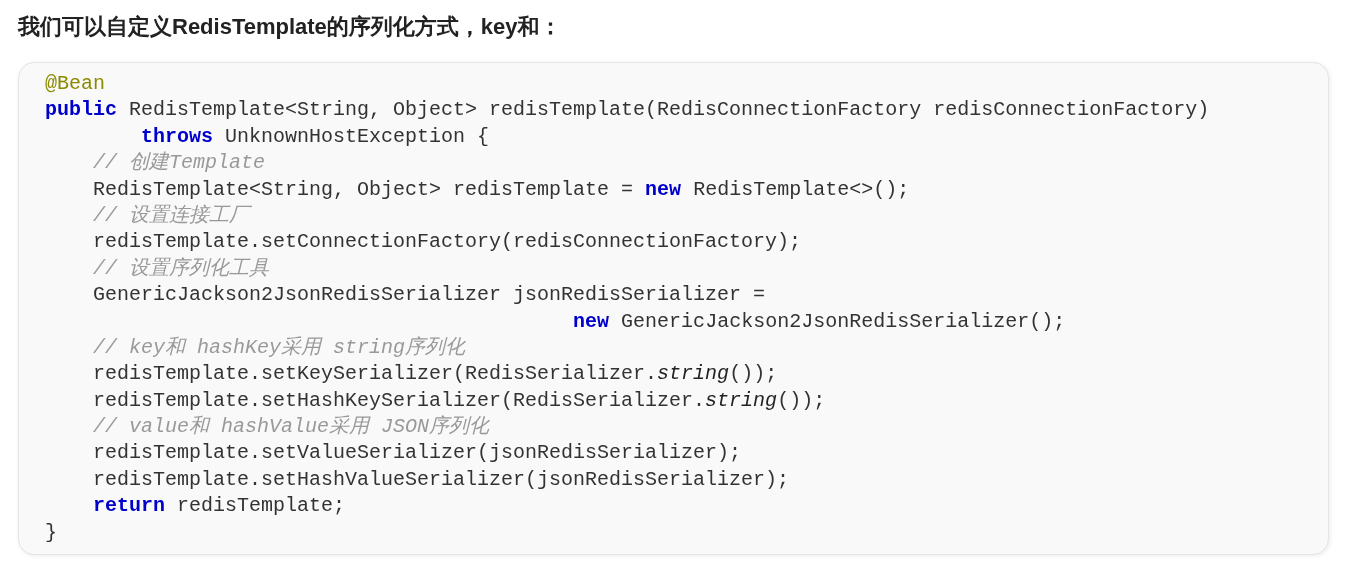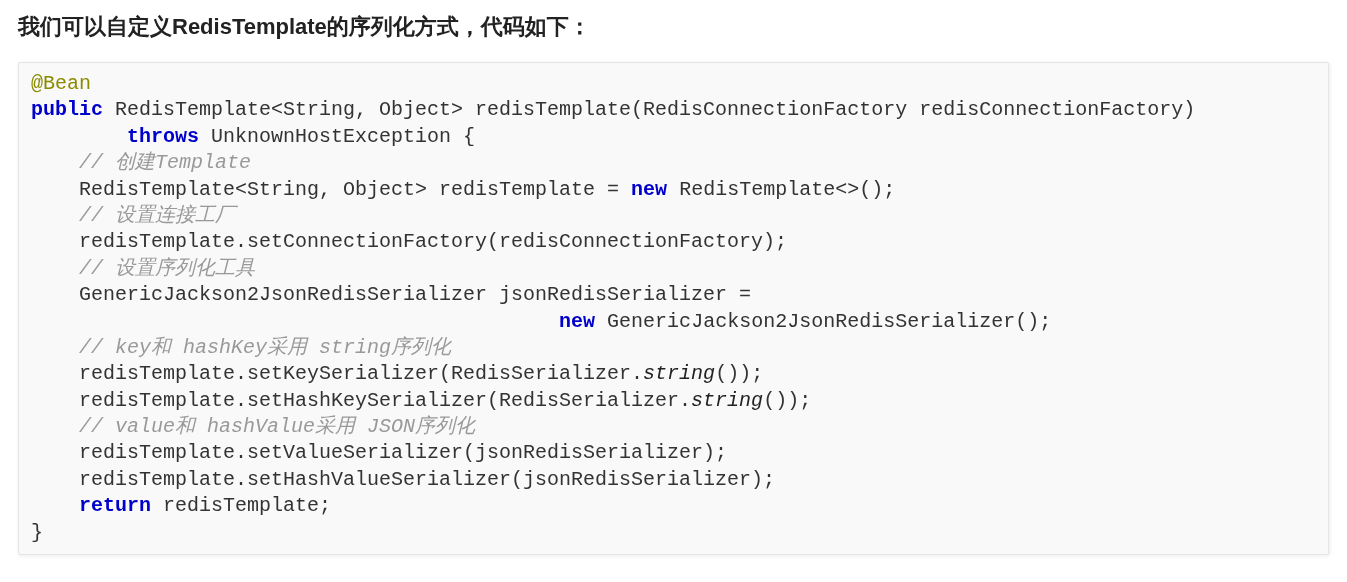--- a/index.html
+++ b/index.html
@@ -16,22 +16,22 @@
     }
     .intro-text {
       font-size: 22px;
       font-weight: 600;
       color: #222;
       margin-bottom: 20px;
     }
     .code-block {
       background: #f9f9f9;
       border: 1px solid #e5e5e5;
-      border-radius: 2px;
-      padding: 8px 12px 8px 12px;
+      border-radius: 16px;
+      padding: 8px 12px 8px 26px;
       font-family: Consolas, Monaco, "Courier New", monospace;
       font-size: 20px;
       line-height: 1.32;
       white-space: pre;
       overflow-x: auto;
       box-shadow: 1px 1px 4px rgba(0,0,0,0.08);
     }
     .code-block .annotation {
       color: #8b8b00;
     }
@@ -46,21 +46,21 @@
     .code-block .method {
       font-style: italic;
     }
     .code-block .plain {
       color: #333;
     }
   </style>
 </head>
 <body>
 
-<div class="intro-text">我们可以自定义RedisTemplate的序列化方式，代码如下：</div>
+<div class="intro-text">我们可以自定义RedisTemplate的序列化方式，key和：</div>
 
 <div class="code-block"><span class="annotation">@Bean</span>
 <span class="keyword">public</span><span class="plain"> RedisTemplate&lt;String, Object&gt; redisTemplate(RedisConnectionFactory redisConnectionFactory)</span>
 <span>        </span><span class="keyword">throws</span><span class="plain"> UnknownHostException {</span>
 <span class="comment">    // 创建Template</span>
 <span class="plain">    RedisTemplate&lt;String, Object&gt; redisTemplate = </span><span class="keyword">new</span><span class="plain"> RedisTemplate&lt;&gt;();</span>
 <span class="comment">    // 设置连接工厂</span>
 <span class="plain">    redisTemplate.setConnectionFactory(redisConnectionFactory);</span>
 <span class="comment">    // 设置序列化工具</span>
 <span class="plain">    GenericJackson2JsonRedisSerializer jsonRedisSerializer = </span>

